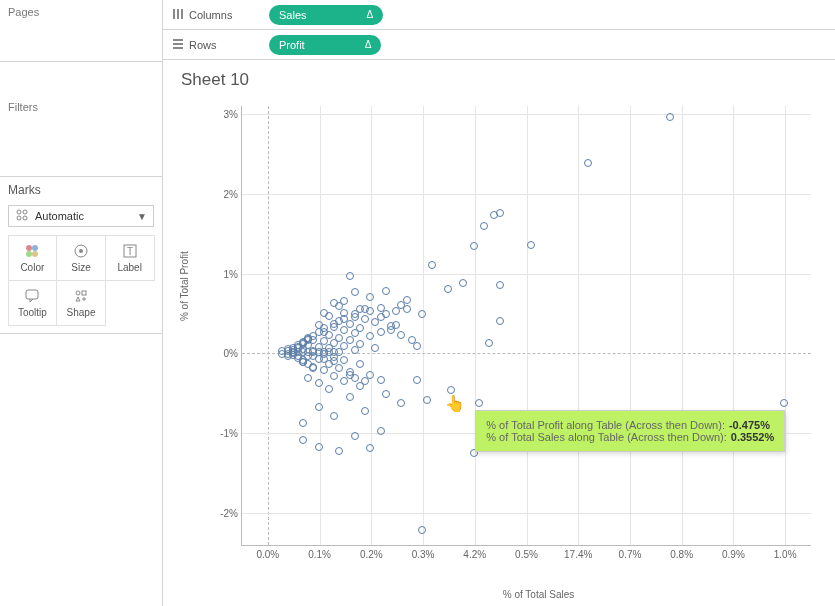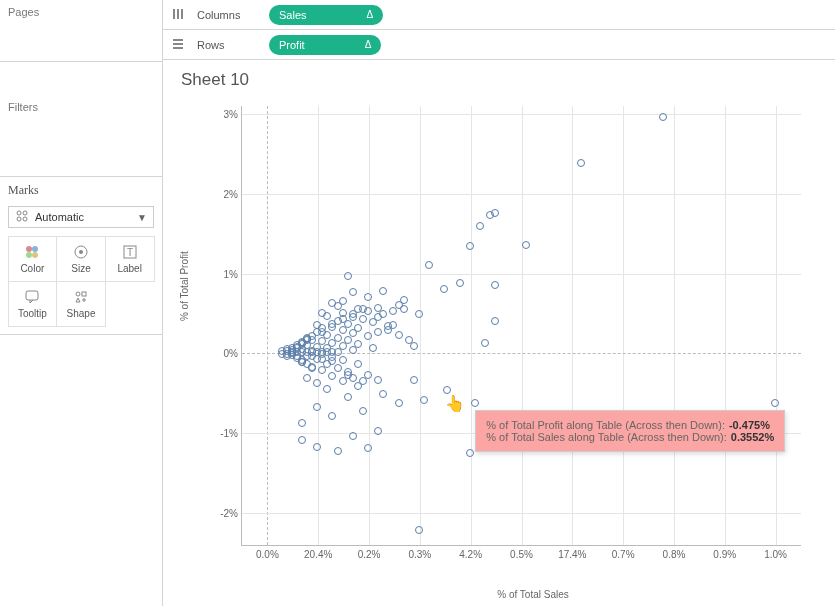--- a/index.html
+++ b/index.html
@@ -3,52 +3,52 @@
 <meta charset="utf-8">
 <style>
   * { box-sizing: border-box; margin: 0; padding: 0; }
   body { font-family: -apple-system, "Segoe UI", Arial, sans-serif; font-size: 11px; color: #333; background: #fff; width: 835px; height: 606px; overflow: hidden; }
   .app { display: flex; width: 100%; height: 100%; }
   .left-col { width: 163px; display: flex; flex-direction: column; border-right: 1px solid #d4d4d4; }
   .panel { border-bottom: 1px solid #d4d4d4; padding: 6px 8px; }
   .panel-label { color: #777; font-size: 11px; user-select: none; }
   .pages { height: 62px; }
   .filters { height: 82px; margin-top: 33px; }
-  .marks-header { padding: 6px 8px 4px 8px; font-family: Liberation Serif, serif; }
+  .marks-header { padding: 6px 8px 4px 8px; }
   .marks-label { color: #555; font-size: 12px; }
   .marks-dd { margin: 4px 8px 8px 8px; height: 22px; border: 1px solid #ccc; display: flex; align-items: center; padding: 0 6px; justify-content: space-between; cursor: pointer; }
   .marks-dd .dd-left { display: flex; align-items: center; gap: 6px; }
   .dd-caret { color: #666; font-size: 10px; }
   .marks-grid { display: grid; grid-template-columns: repeat(3, 1fr); gap: 0; padding: 0 8px 8px 8px; }
   .mark-cell { border: 1px solid #e0e0e0; height: 46px; display: flex; flex-direction: column; align-items: center; justify-content: center; gap: 2px; cursor: pointer; margin: -0.5px; }
   .mark-cell .ic { height: 18px; display: flex; align-items: center; justify-content: center; }
   .mark-cell .lbl { font-size: 10px; color: #555; }
   .right-col { flex: 1; display: flex; flex-direction: column; }
   .shelf-row { height: 30px; border-bottom: 1px solid #d4d4d4; display: flex; align-items: center; padding: 0 8px; gap: 8px; }
-  .shelf-name-wrap { display: flex; align-items: center; gap: 12px; width: 90px; }
+  .shelf-name-wrap { display: flex; align-items: center; gap: 4px; width: 90px; }
   .shelf-name { color: #555; font-size: 11px; }
   .pill { background: #1cb28a; color: #fff; border-radius: 10px; height: 20px; display: flex; align-items: center; padding: 0 10px; font-size: 11px; gap: 60px; cursor: pointer; }
   .pill .tri { font-size: 10px; }
-  .sheet-area { flex: 1; padding: 10px 14px 10px 18px; position: relative; }
+  .sheet-area { flex: 1; padding: 10px 4px 10px 18px; position: relative; }
   .sheet-title { font-size: 17px; color: #555; margin-bottom: 6px; font-weight: 400; }
   .chart-wrap { position: relative; height: 500px; }
   .y-axis-title { position: absolute; left: -2px; top: 52%; transform: rotate(-90deg) translateX(50%); transform-origin: left top; font-size: 10px; color: #666; white-space: nowrap; }
   .x-axis-title { position: absolute; bottom: -4px; left: 55%; transform: translateX(-50%); font-size: 10px; color: #666; }
   .plot { position: absolute; left: 60px; top: 10px; right: 20px; bottom: 50px; border-left: 1px solid #bbb; border-bottom: 1px solid #bbb; }
   .gridline { position: absolute; background: #e5e5e5; }
   .gridline.v { width: 1px; top: 0; bottom: 0; }
   .gridline.h { height: 1px; left: 0; right: 0; }
   .zero-line { position: absolute; background: #ccc; border: none; }
   .zero-line.v { width: 1px; top: 0; bottom: 0; border-right: 1px dashed #bbb; background: none; }
   .zero-line.h { height: 1px; left: 0; right: 0; border-top: 1px dashed #bbb; background: none; }
   .tick-label { position: absolute; font-size: 10px; color: #666; }
   .tick-label.y { right: 100%; margin-right: 4px; transform: translateY(-50%); white-space: nowrap; }
   .tick-label.x { top: 100%; margin-top: 4px; transform: translateX(-50%); white-space: nowrap; }
   .pt { position: absolute; width: 8px; height: 8px; border: 1.5px solid #5b7ea8; border-radius: 50%; margin: -5px 0 0 -5px; }
-  .tooltip { position: absolute; background: #fca5a5; border: 1px solid #ccc; box-shadow: 1px 2px 5px rgba(0,0,0,0.15); padding: 8px 10px; font-size: 11px; color: #666; white-space: nowrap; z-index: 10; }
+  .tooltip { position: absolute; background: #bef264; border: 1px solid #ccc; box-shadow: 1px 2px 5px rgba(0,0,0,0.15); padding: 8px 10px; font-size: 11px; color: #666; white-space: nowrap; z-index: 10; }
   .tooltip .row { display: flex; gap: 4px; }
   .tooltip .val { font-weight: 600; color: #333; }
   .cursor-hand { position: absolute; font-size: 16px; z-index: 9; pointer-events: none; transform: translate(-4px,-4px); }
 </style>
 </head>
 <body>
 
 <div class="app">
   <div class="left-col">
     <div class="panel pages">
@@ -164,21 +164,21 @@
 
     <div class="sheet-area">
       <div class="sheet-title">Sheet 10</div>
       <div class="chart-wrap">
         <div class="y-axis-title">% of Total Profit</div>
         <div class="x-axis-title">% of Total Sales</div>
         <div class="plot" id="plot">
             <div class="zero-line v" style="left: 4.54545%;"></div>
             <div class="tick-label x" style="left: 4.54545%;">0.0%</div>
             <div class="gridline v" style="left: 13.6364%;"></div>
-            <div class="tick-label x" style="left: 13.6364%;">20.4%</div>
+            <div class="tick-label x" style="left: 13.6364%;">0.1%</div>
             <div class="gridline v" style="left: 22.7273%;"></div>
             <div class="tick-label x" style="left: 22.7273%;">0.2%</div>
             <div class="gridline v" style="left: 31.8182%;"></div>
             <div class="tick-label x" style="left: 31.8182%;">0.3%</div>
             <div class="gridline v" style="left: 40.9091%;"></div>
             <div class="tick-label x" style="left: 40.9091%;">4.2%</div>
             <div class="gridline v" style="left: 50%;"></div>
             <div class="tick-label x" style="left: 50%;">0.5%</div>
             <div class="gridline v" style="left: 59.0909%;"></div>
             <div class="tick-label x" style="left: 59.0909%;">17.4%</div>

